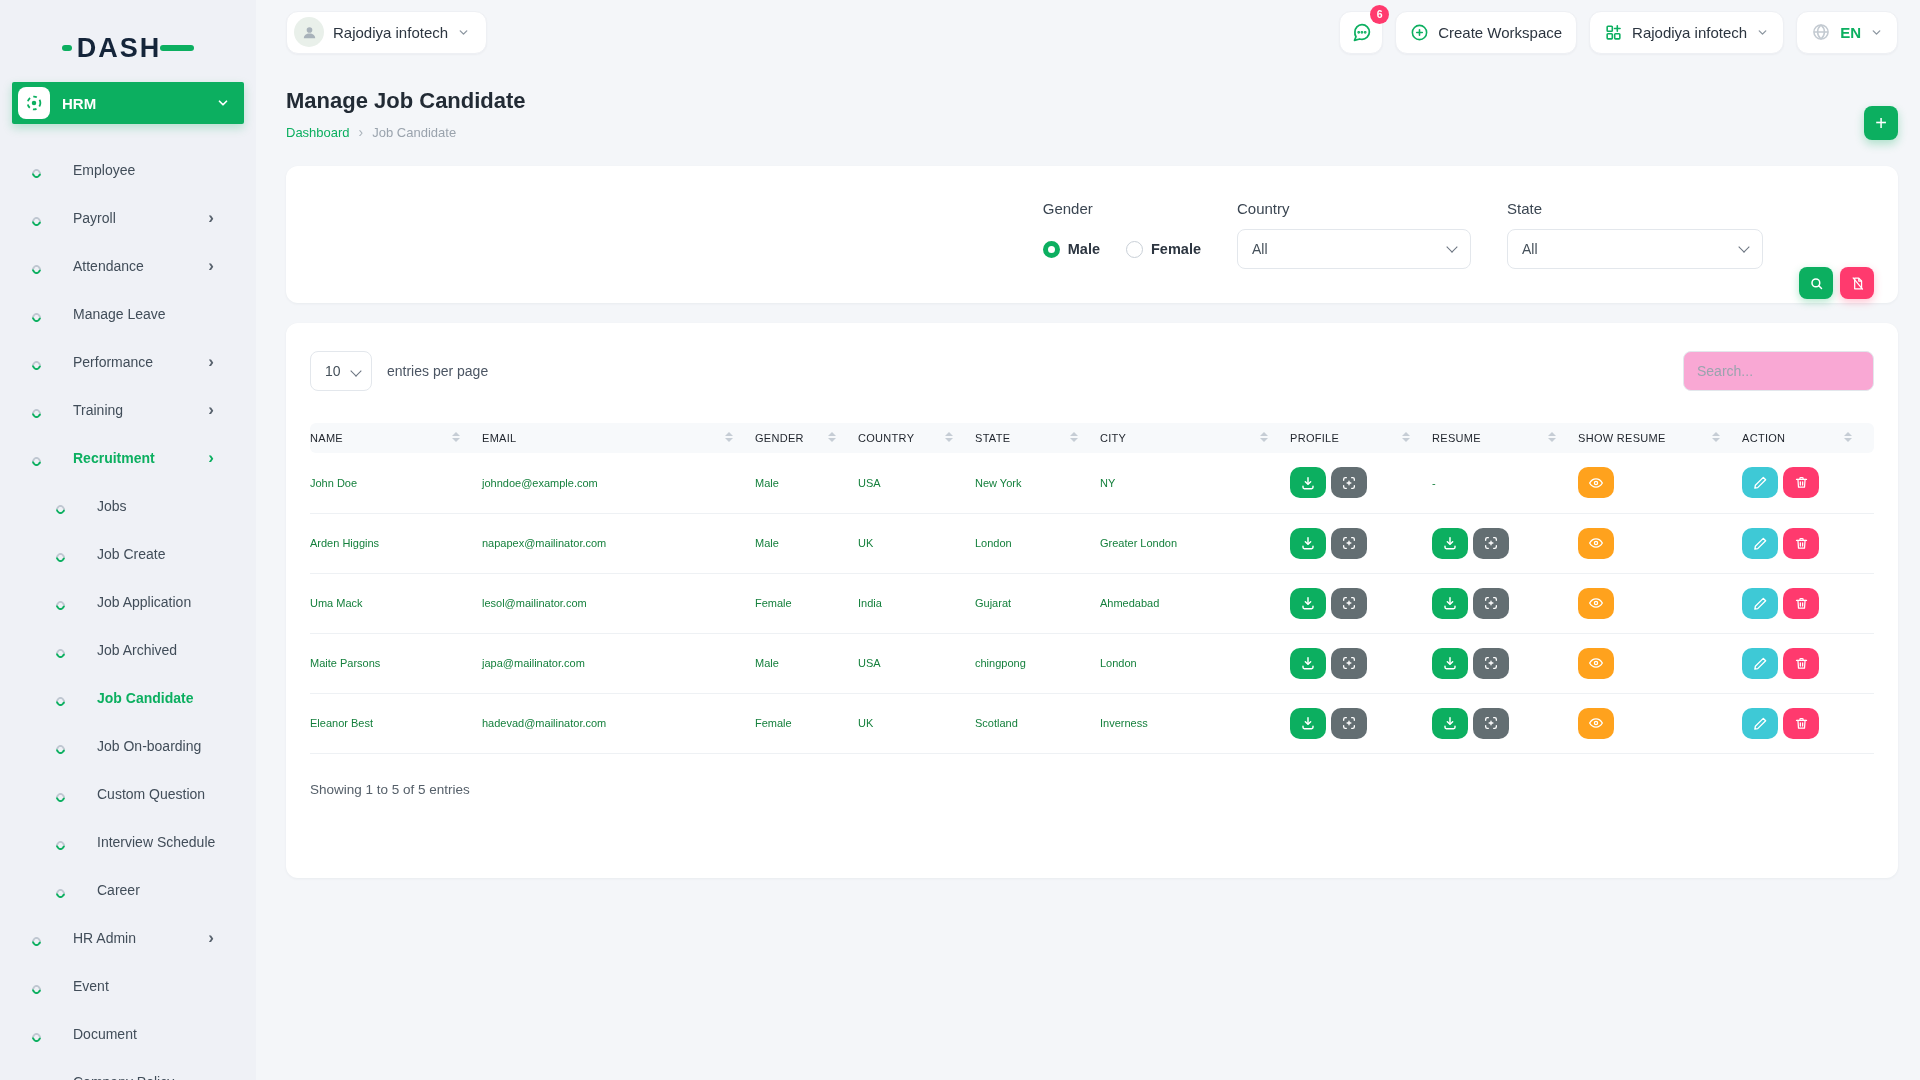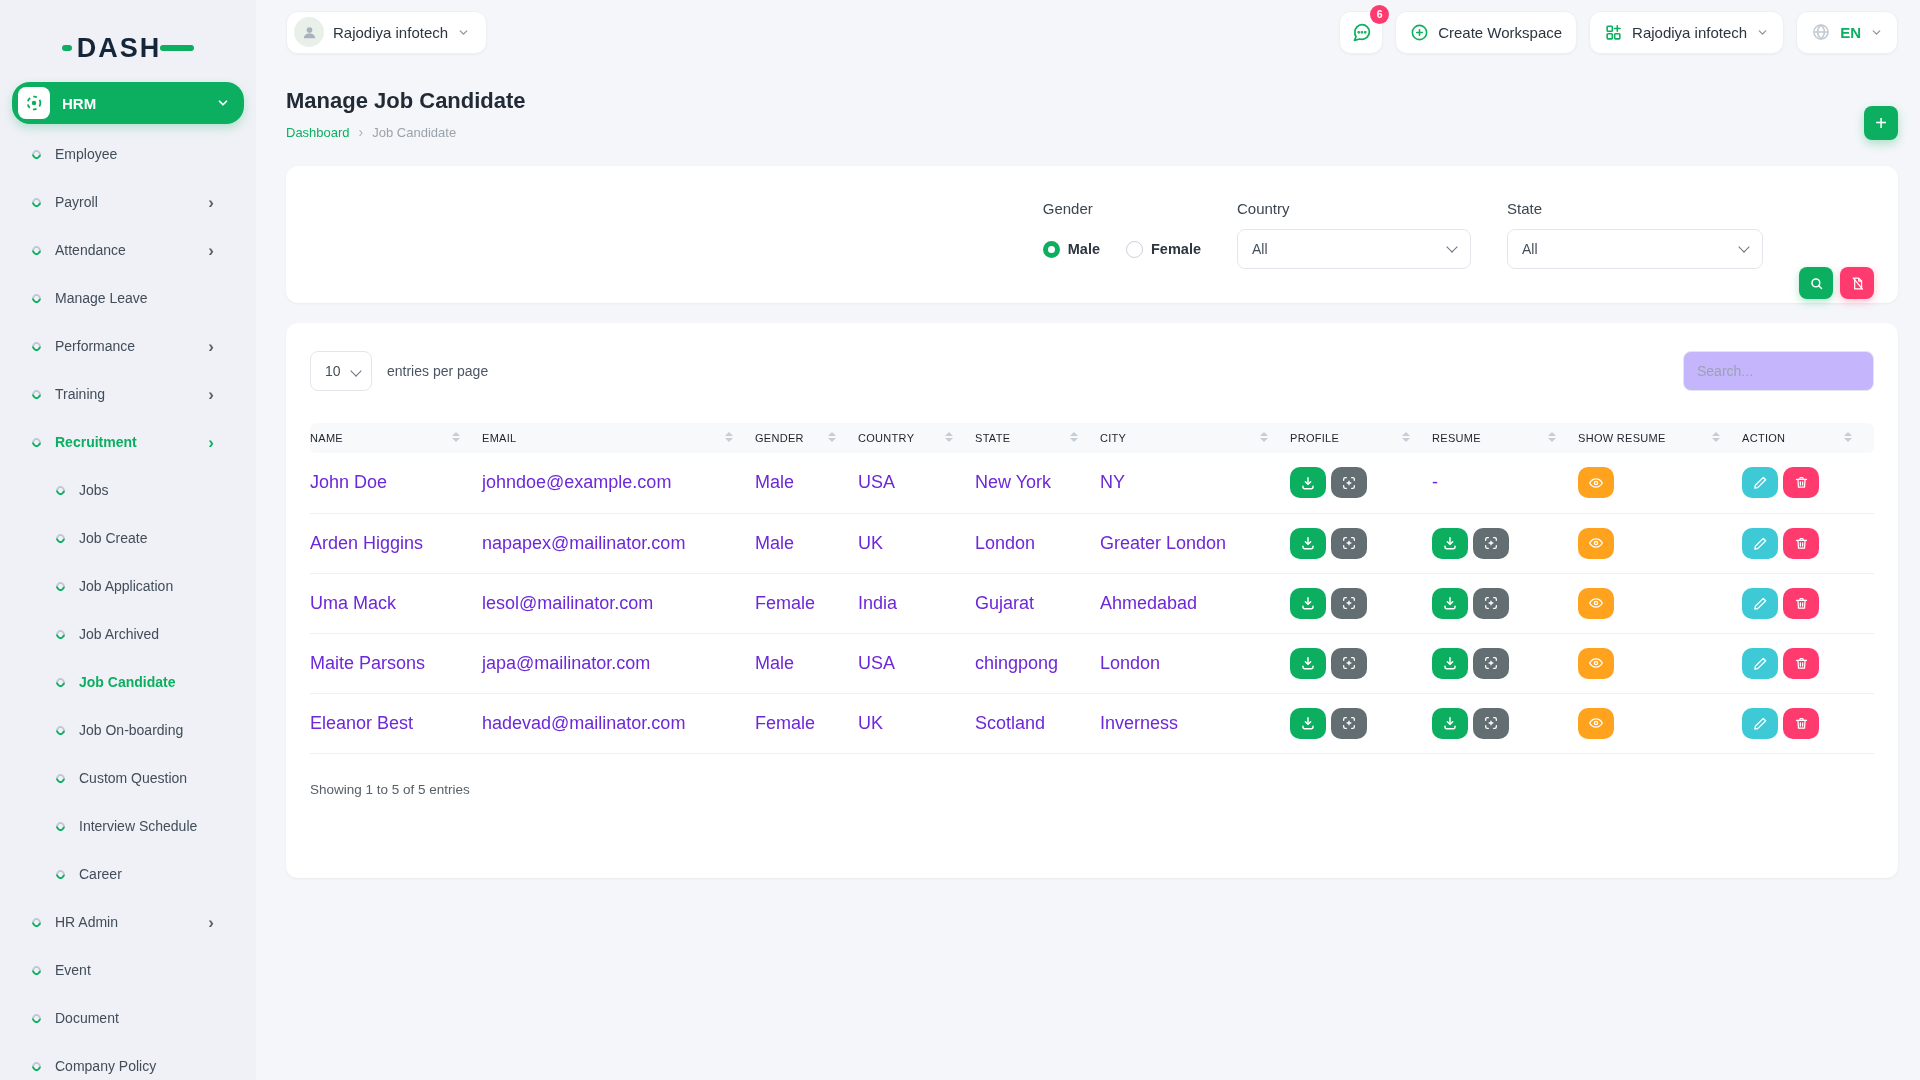--- a/index.html
+++ b/index.html
@@ -6,26 +6,26 @@
   html,body { width:1920px; height:1080px; }
   body { background:#f4f6f9; font-family:"Liberation Sans","DejaVu Sans",sans-serif; color:#39434e; overflow:hidden; }
   button { font-family:inherit; cursor:pointer; background:none; border:none; }
 
   
   .sidebar { position:fixed; left:0; top:0; bottom:0; width:256px; background:#eff1f6; padding:26px 12px 0 12px; overflow:hidden; }
   .logo { display:flex; align-items:center; justify-content:center; gap:5px; height:44px; margin-bottom:12px; }
   .logo-dot { width:10px; height:6px; border-radius:3px; background:var(--primary); }
   .logo-text { font-size:27px; font-weight:800; letter-spacing:2px; color:#15253a; }
   .logo-dash { width:34px; height:6px; border-radius:3px; background:var(--primary); margin-left:-6px; }
-  .hrm-btn { width:100%; height:42px; background:var(--primary); border-radius:18px; display:flex; align-items:center; gap:12px; padding:0 14px 0 6px; box-shadow:0 4px 10px rgba(12,175,96,.25); }
+  .hrm-btn { width:100%; height:42px; background:var(--primary); border-radius:2px; display:flex; align-items:center; gap:12px; padding:0 14px 0 6px; box-shadow:0 4px 10px rgba(12,175,96,.25); }
   .hrm-icon-box { width:32px; height:32px; background:#fff; border-radius:8px; display:flex; align-items:center; justify-content:center; color:var(--primary); }
   .hrm-label { color:#fff; font-weight:700; font-size:15px; flex:1; text-align:left; }
   .hrm-chevron { color:#fff; display:flex; }
   .menu { margin-top:6px; }
-  .menu-item { display:flex; align-items:center; height:48px; padding-left:20px; gap:14px; cursor:pointer; }
+  .menu-item { display:flex; align-items:flex-end; height:48px; padding-left:20px; gap:32px; cursor:pointer; }
   .menu-item.sub { padding-left:44px; }
   .bullet { width:9px; height:9px; border-radius:50%; border:2px solid #bfc7d1; border-bottom-color:var(--primary); border-left-color:var(--primary); transform:rotate(-45deg); flex:0 0 auto; }
   .menu-label { font-size:14px; color:#414d59; flex:1; }
   .menu-item.active .menu-label { color:var(--primary); font-weight:700; }
   .menu-chev { color:#59636e; font-size:17px; line-height:1; padding-right:30px; font-weight:600; }
   .menu-item.active .menu-chev { color:var(--primary); }
 
   
   .main-col { margin-left:256px; padding:0 22px 0 30px; }
   .topbar { height:64px; display:flex; align-items:center; justify-content:space-between; }
@@ -67,35 +67,35 @@
   .sq-btn { width:34px; height:32px; border-radius:8px; color:#fff; display:flex; align-items:center; justify-content:center; }
   .btn-primary { background:var(--primary); box-shadow:0 3px 8px rgba(12,175,96,.3); }
   .btn-danger { background:var(--danger); box-shadow:0 3px 8px rgba(255,58,110,.3); }
 
   
   .table-card { margin-top:20px; padding:28px 24px 8px 24px; min-height:555px; }
   .table-top { display:flex; align-items:center; }
   .entries-wrap { width:62px; }
   .entries-wrap::after { top:16px; right:12px; }
   .entries-label { margin-left:15px; font-size:14px; color:#4b5563; }
-  .search-input { margin-left:auto; width:191px; height:40px; border:1px solid #e3e7ec; border-radius:8px; padding:0 13px; font-size:14px; color:#45505a; font-family:inherit; background:#c4b5fd; }
+  .search-input { margin-left:auto; width:191px; height:40px; border:1px solid #e3e7ec; border-radius:8px; padding:0 13px; font-size:14px; color:#45505a; font-family:inherit; background:#f9a8d4; }
   .search-input::placeholder { color:#9aa4ae; }
   table { width:100%; border-collapse:collapse; table-layout:fixed; margin-top:32px; }
   thead th { background:#f7f9fb; height:30px; padding:0; }
   thead th:first-child { border-radius:6px 0 0 6px; }
   thead th:last-child { border-radius:0 6px 6px 0; }
   .th-inner { display:flex; align-items:flex-start; justify-content:space-between; padding-right:22px; font-size:11px; font-weight:400; color:#1e232b; letter-spacing:.3px; text-align:left; }
   .sort { display:inline-flex; flex-direction:column; gap:2px; }
   .sort i { width:0; height:0; border-left:4px solid transparent; border-right:4px solid transparent; }
   .sort .up { border-bottom:4px solid #c6cdd5; }
   .sort .down { border-top:4px solid #c6cdd5; }
   th:nth-child(1){width:172px} th:nth-child(2){width:273px} th:nth-child(3){width:103px}
   th:nth-child(4){width:117px} th:nth-child(5){width:125px} th:nth-child(6){width:190px}
   th:nth-child(7){width:142px} th:nth-child(8){width:146px} th:nth-child(9){width:164px} th:nth-child(10){width:132px}
-  tbody td { height:60px; border-bottom:1px solid #eef1f4; font-size:18px; color:#6d28d9; }
+  tbody td { height:60px; border-bottom:1px solid #eef1f4; font-size:11px; color:#15803d; }
   tbody tr:last-child td { border-bottom:1px solid #eef1f4; }
   .btn-group { display:flex; gap:5px; }
   .cell-btn { width:36px; height:31px; border-radius:10px; color:#fff; display:flex; align-items:center; justify-content:center; }
   .cb-primary { background:var(--primary); } .cb-gray { background:var(--gray-btn); }
   .cb-warning { background:var(--warning); } .cb-info { background:var(--info); } .cb-danger { background:var(--danger); }
   .table-foot { margin-top:28px; font-size:13.5px; color:#56606a; padding-bottom:30px; }
   .ic { display:flex; }
 </style>
 </head>
 <body>

